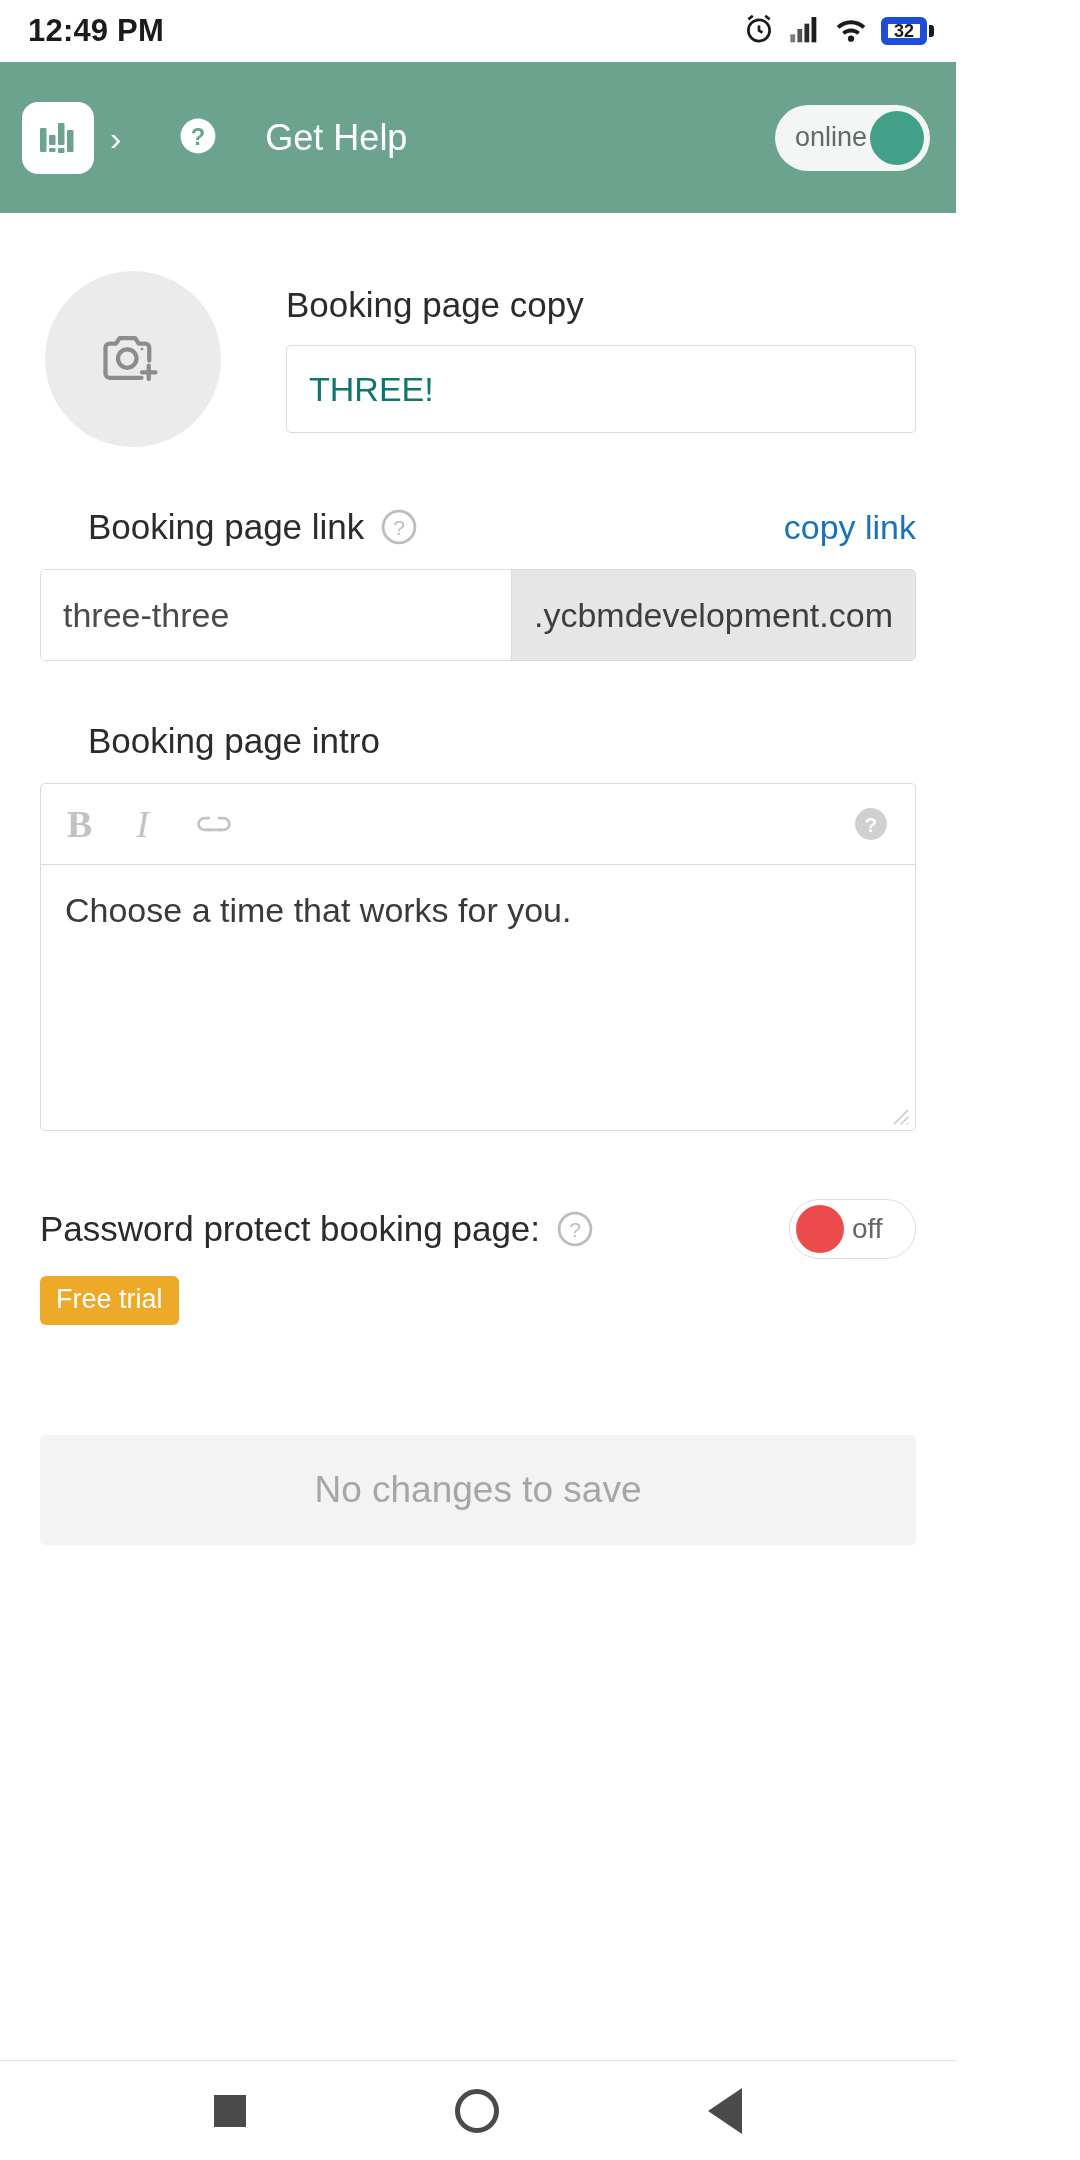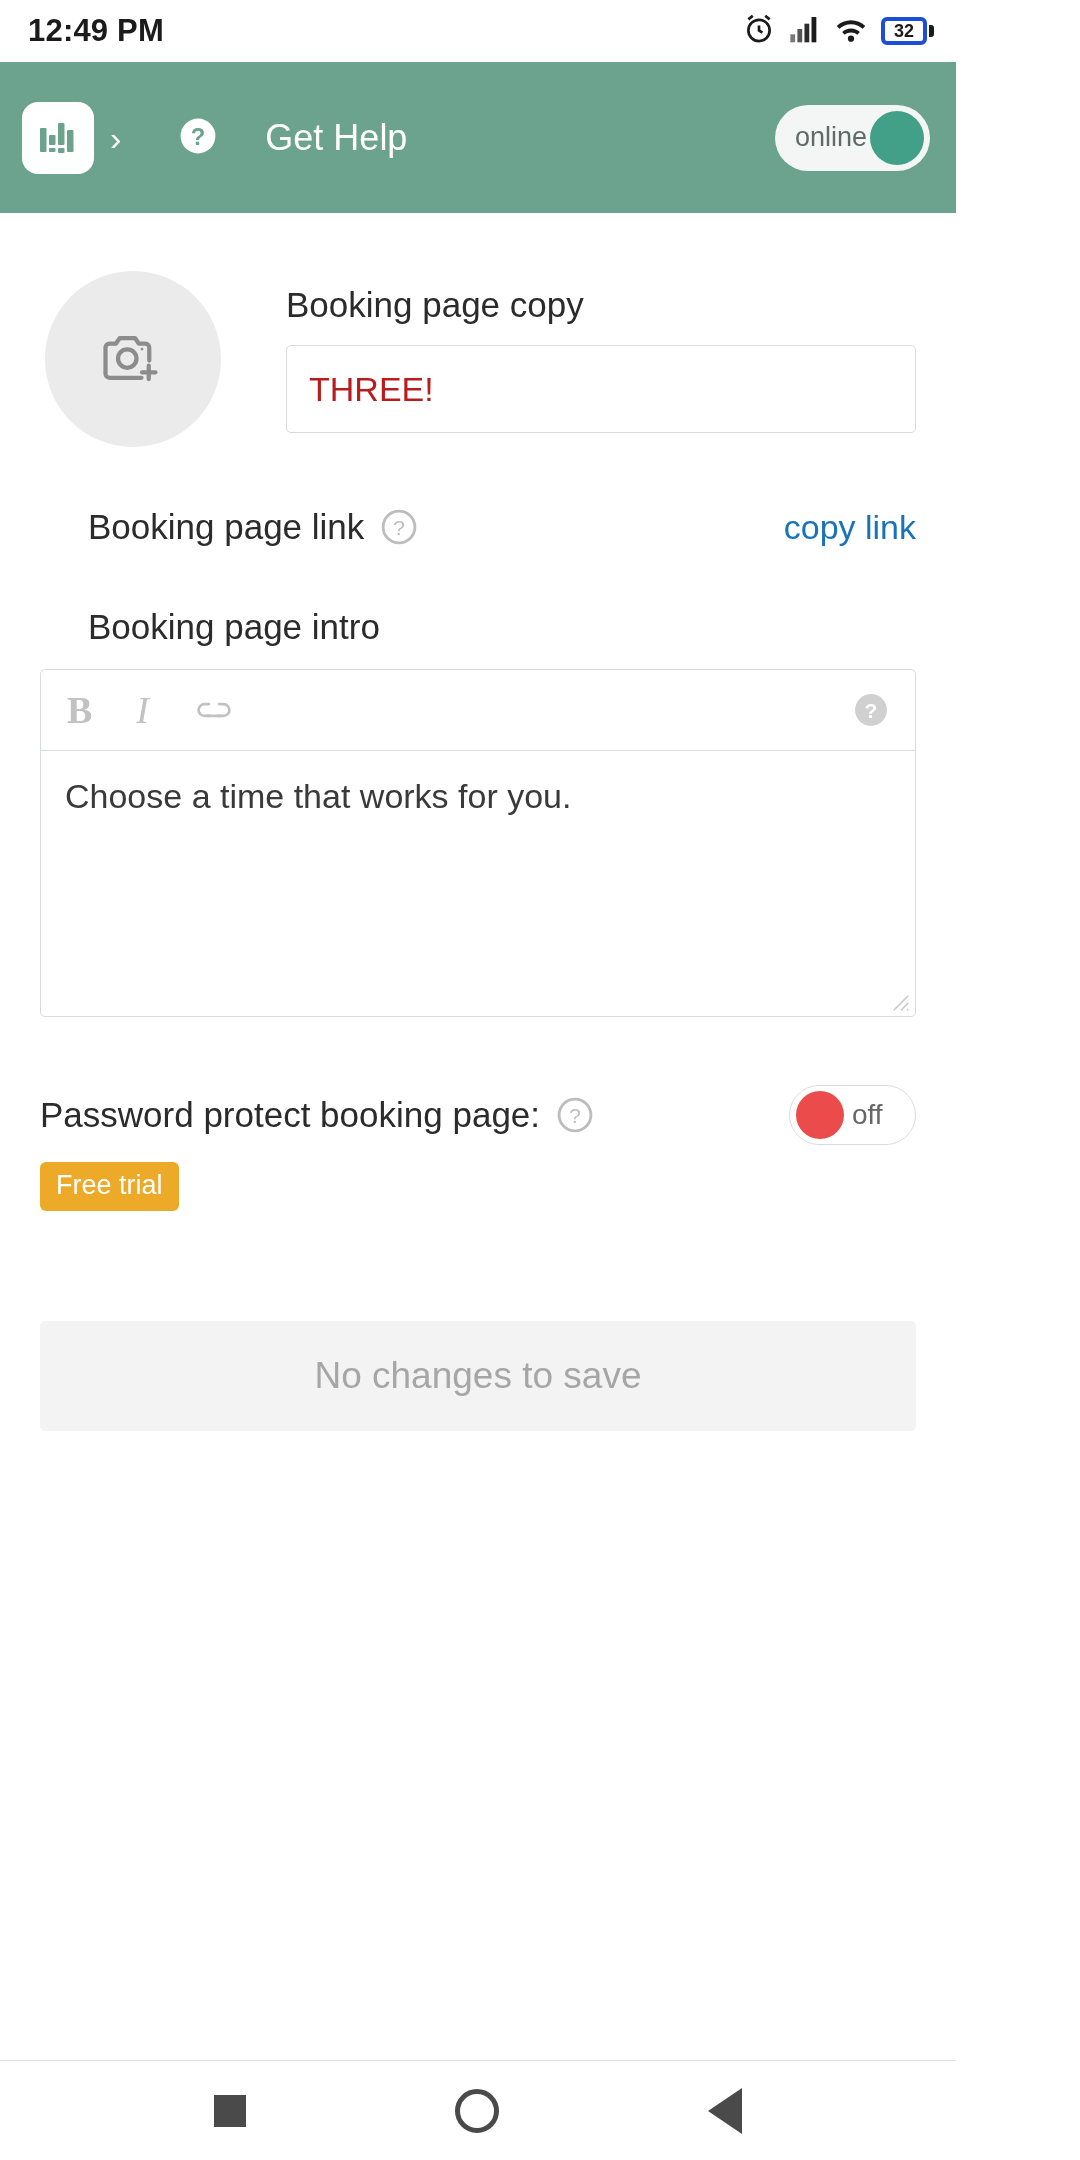--- a/index.html
+++ b/index.html
@@ -39,21 +39,21 @@
   }
   .statusbar-icons {
     display: flex;
     align-items: center;
     gap: 13px;
   }
   .sb-icon { display: block; }
   .battery-wrap { display: flex; align-items: center; }
   .battery-body {
     width: 46px; height: 28px;
-    border: 4px solid #1d4ed8;
+    border: 7px solid #1d4ed8;
     border-radius: 6px;
     display: flex; align-items: center; justify-content: center;
   }
   .battery-text { font-size: 18px; font-weight: bold; color: #1b1b1b; line-height: 1; }
   .battery-tip {
     width: 5px; height: 12px;
     background: #1b1b1b;
     border-radius: 0 3px 3px 0;
     margin-left: 2px;
   }
@@ -196,21 +196,21 @@
     margin-top: 20px;
     width: 100%;
     height: 88px;
     border: 1px solid #d8dbdd;
     border-radius: 5px;
     background: #ffffff;
     display: flex;
     align-items: center;
     padding: 0 22px;
     font-size: 34px;
-    color: #b91c1c;
+    color: #0f766e;
   }
 
   .section { margin-top: 60px; }
   .section-head {
     display: flex;
     align-items: center;
     margin-left: 48px;
   }
   .section-title {
     font-size: 35px;
@@ -480,20 +480,24 @@
     <div class="section">
       <div class="section-head">
         <span class="section-title">Booking page link</span>
         <span class="help-badge">
           <svg width="36" height="36" viewBox="0 0 24 24">
             <circle cx="12" cy="12" r="10.6" fill="none" stroke="#bdbdbd" stroke-width="1.9"></circle>
             <text x="12" y="17" text-anchor="middle" font-size="14" font-family="Liberation Sans, sans-serif" fill="#bdbdbd">?</text>
           </svg>
         </span>
         <span class="copy-link">copy link</span>
+      </div>
+      <div class="link-row">
+        <div class="link-slug">three-three</div>
+        <div class="link-domain">.ycbmdevelopment.com</div>
       </div>
     </div>
 
     
     <div class="section">
       <div class="section-head">
         <span class="section-title">Booking page intro</span>
       </div>
       <div class="editor">
         <div class="editor-toolbar">

